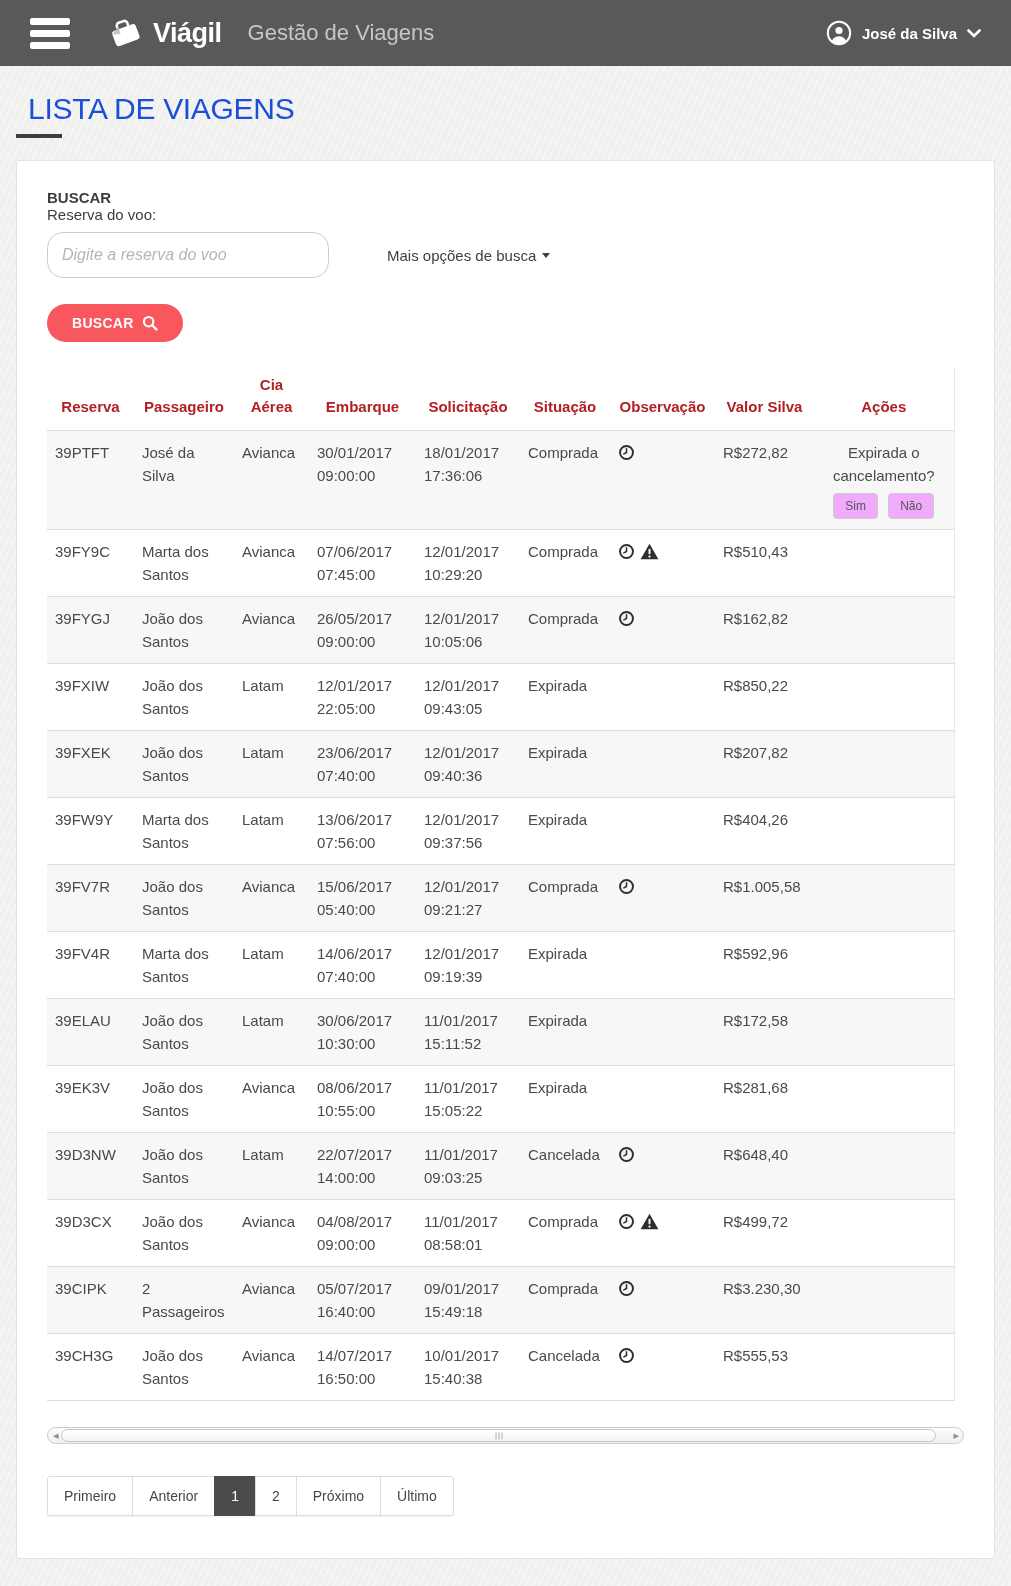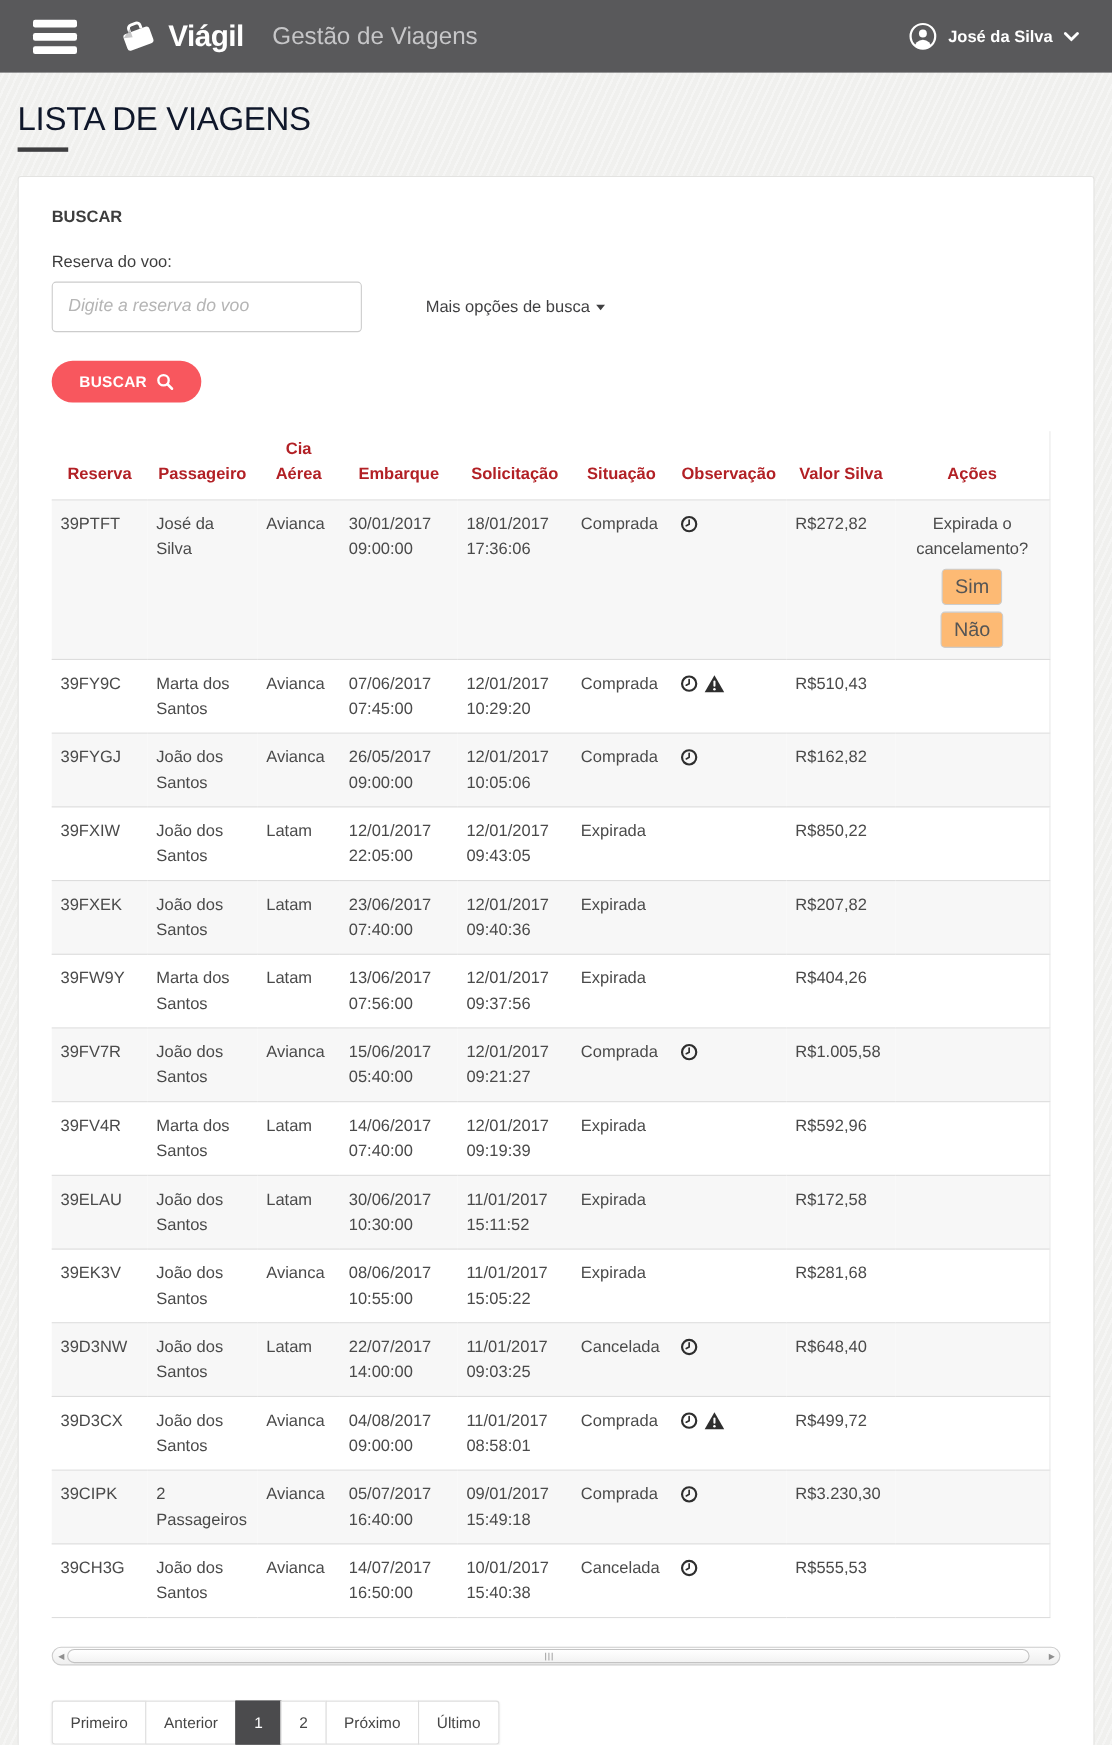--- a/index.html
+++ b/index.html
@@ -14,47 +14,47 @@
   .topbar{height:66px;background:var(--header-bg);display:flex;align-items:center;padding:0 30px;}
   .hamburger{width:40px;display:flex;flex-direction:column;gap:5px;cursor:pointer;background:none;border:none;padding:0;}
   .hamburger span{height:7px;background:#fff;border-radius:2px;display:block;}
   .brand{display:flex;align-items:center;margin-left:38px;gap:9px;cursor:pointer;}
   .brand-name{color:#fff;font-size:27px;font-weight:700;letter-spacing:-.5px;text-align:right;}
   .app-title{color:#c6c6c8;font-size:22px;font-weight:400;margin-left:26px;}
   .userbox{margin-left:auto;display:flex;align-items:center;gap:10px;cursor:pointer;}
   .user-name{color:#fff;font-weight:700;font-size:15px;}
   
   .main{padding:0 16px;}
-  .page-title{margin:26px 0 0;font-size:30px;font-weight:400;color:#0f172a;letter-spacing:-.3px;}
+  .page-title{margin:26px 12px 0;font-size:30px;font-weight:400;color:#1d4ed8;letter-spacing:-.3px;}
   .title-underline{width:46px;height:4px;background:#3e3e40;margin-top:8px;}
   
   .card{background:#fff;border:1px solid #e3e3e1;border-radius:3px;margin:22px 0 16px;padding:28px 30px 42px;}
   .section-title{font-weight:700;font-size:15px;color:#3d3d3d;}
-  .field-label{margin-top:24px;font-size:15px;color:#3d3d3d;}
+  .field-label{font-size:15px;color:#3d3d3d;}
   .search-row{display:flex;align-items:center;margin-top:9px;}
-  .search-input{width:282px;height:46px;border:1px solid #ccc;border-radius:4px;padding:0 14px;
+  .search-input{width:282px;height:46px;border:1px solid #ccc;border-radius:16px;padding:0 14px;
                 font-size:16px;font-family:inherit;color:#0c4a6e;}
   .search-input::placeholder{color:#b5b5b5;font-style:italic;}
   .more-options{margin-left:52px;font-size:15px;color:#3f3f41;cursor:pointer;display:flex;align-items:center;gap:6px;background:none;border:none;font-family:inherit;}
   .caret-down{width:0;height:0;border-left:4px solid transparent;border-right:4px solid transparent;border-top:5px solid #3f3f41;display:inline-block;}
   .buscar-btn{margin-top:26px;display:inline-flex;align-items:center;gap:8px;background:var(--accent);
               color:#fff;border:none;border-radius:20px;padding:11px 25px;font-weight:700;font-size:14px;
               letter-spacing:.3px;cursor:pointer;font-family:inherit;}
   
   .table-wrap{margin-top:26px;}
   table.trips{border-collapse:collapse;table-layout:fixed;width:907px;border-right:1px solid #e9e9e9;}
   th{color:var(--th-red);font-size:15px;font-weight:700;text-align:center;vertical-align:bottom;
      padding:6px 8px 12px;line-height:22px;}
   thead tr{border-bottom:1px solid #ddd;}
   tbody tr{border-bottom:1px solid #ddd;}
   tbody tr:nth-child(odd){background:var(--stripe);}
   td{font-size:15px;color:#4a4a4a;vertical-align:top;padding:10px 8px;line-height:23px;}
   td.actions{text-align:center;}
   .obs-icons{display:flex;gap:5px;align-items:center;padding-top:3px;}
-  .yn-btn{font-family:inherit;font-size:18px;color:#555;background:#fdba74;border:1px solid #ccc;
+  .yn-btn{font-family:inherit;font-size:12px;color:#555;background:#f0abfc;border:1px solid #ccc;
           border-radius:4px;padding:5px 11px;margin:6px 3px 0;cursor:pointer;}
   
   .scrollbar{margin-top:26px;height:17px;border:1px solid #ccc;border-radius:9px;
              background:linear-gradient(#fdfdfd,#efefef);position:relative;}
   .sb-thumb{position:absolute;top:1px;bottom:1px;left:13px;right:27px;
             background:linear-gradient(#fff,#f3f3f3);border:1px solid #c3c3c3;border-radius:8px;}
   .sb-grip{position:absolute;left:50%;top:50%;transform:translate(-50%,-50%);display:flex;gap:2px;}
   .sb-grip i{width:1px;height:7px;background:#aaa;}
   .sb-arrow{position:absolute;top:0;bottom:0;display:flex;align-items:center;color:#8f8f8f;font-size:11px;}
   .sb-arrow.left{left:5px;}.sb-arrow.right{right:4px;}

